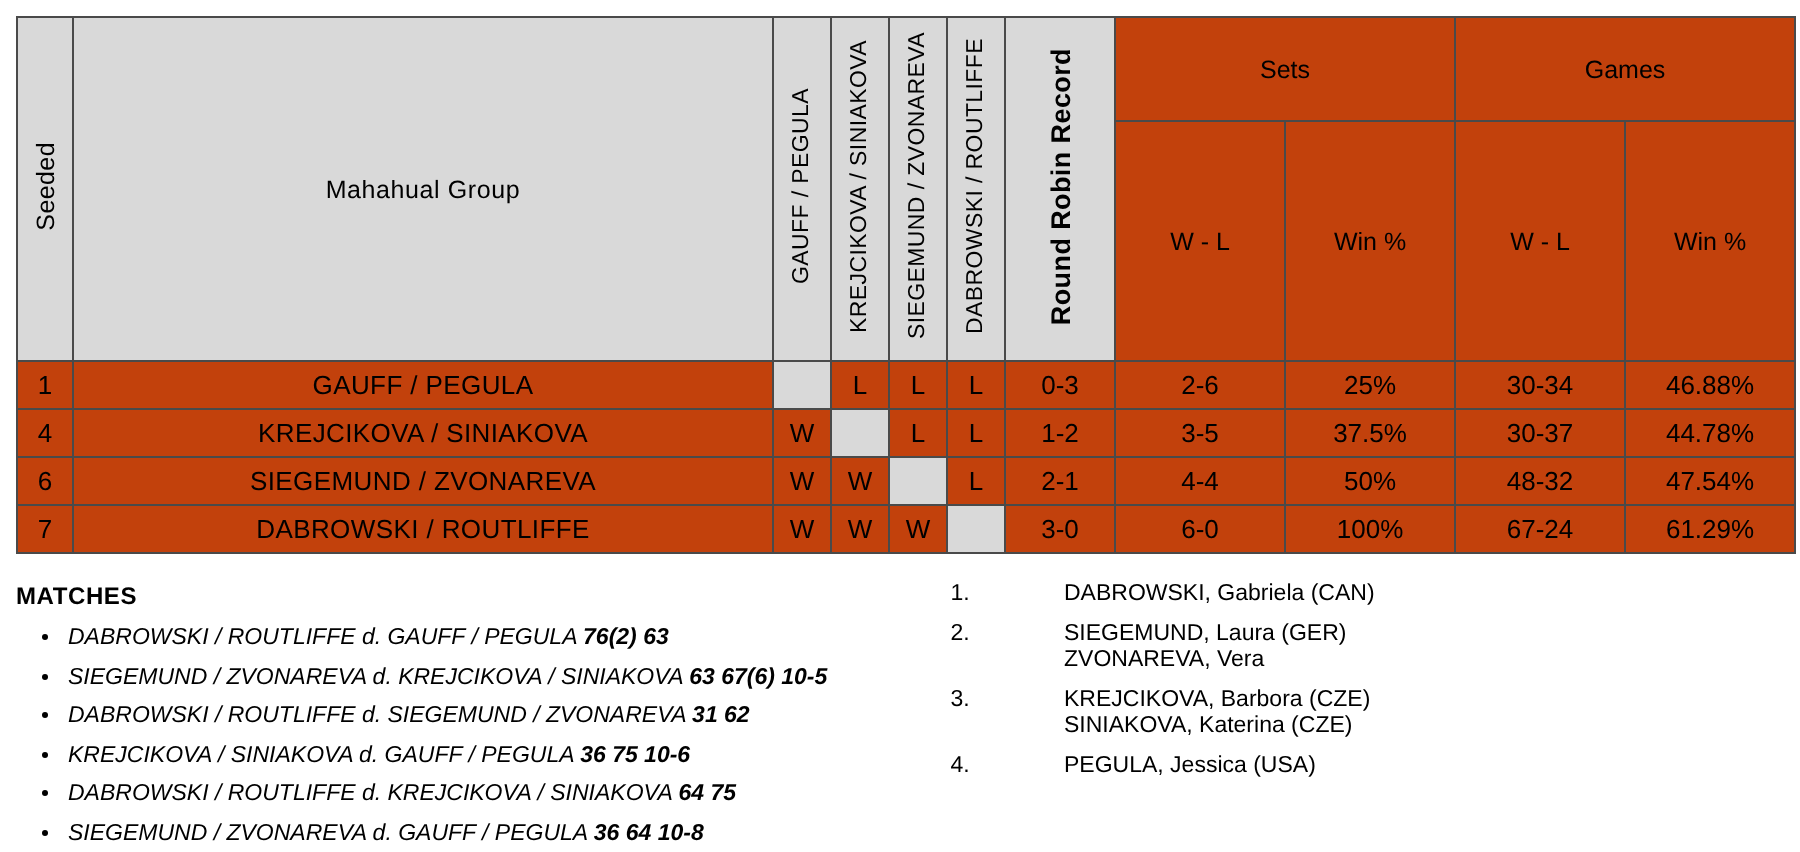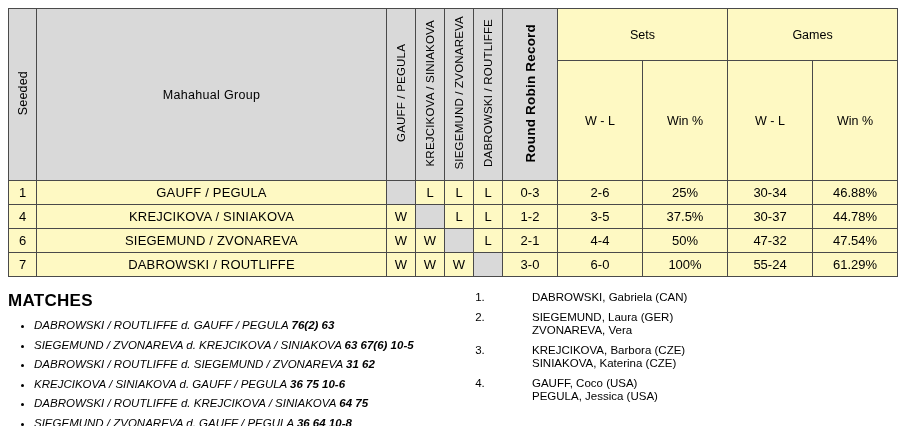--- a/index.html
+++ b/index.html
@@ -24,21 +24,21 @@
     margin: 8px 0 0 8px;
     width: 884px;
   }
   table.grp td, table.grp th {
     border: 1px solid #4a4a4a;
     padding: 0;
     font-weight: normal;
     font-size: 12.5px;
     text-align: center;
     vertical-align: middle;
-    background: #fef9c3;
+    background: #c2410c;
   }
   .shade { background: #d9d9d9 !important; }
 
   
   .vert {
     height: 172px;
   }
   .vert .vtext {
     writing-mode: vertical-rl;
     transform: rotate(180deg);
@@ -87,21 +87,21 @@
     top: 0;
     width: 450px;
   }
   .col-standings {
     position: absolute;
     left: 462px;
     top: 0;
     width: 420px;
   }
   .sec-title {
-    font-size: 17px;
+    font-size: 12px;
     font-weight: bold;
     letter-spacing: 0.3px;
     margin-bottom: 6px;
   }
   ul.matches {
     margin: 0;
     padding-left: 26px;
     list-style: disc;
   }
   ul.matches li {
@@ -203,35 +203,35 @@
       <tr class="datarow">
         <td class="seed">6</td>
         <td class="team">SIEGEMUND / ZVONAREVA</td>
         <td>W</td>
         <td>W</td>
         <td class="shade"></td>
         <td>L</td>
         <td>2-1</td>
         <td>4-4</td>
         <td>50%</td>
-        <td>47-32</td>
+        <td>48-32</td>
         <td>47.54%</td>
       </tr>
 
       <tr class="datarow">
         <td class="seed">7</td>
         <td class="team">DABROWSKI / ROUTLIFFE</td>
         <td>W</td>
         <td>W</td>
         <td>W</td>
         <td class="shade"></td>
         <td>3-0</td>
         <td>6-0</td>
         <td>100%</td>
-        <td>55-24</td>
+        <td>67-24</td>
         <td>61.29%</td>
       </tr>
     </tbody>
   </table>
 
   <div class="lower">
 
     <div class="col-matches">
       <div class="sec-title">MATCHES</div>
       <ul class="matches">
@@ -269,20 +269,19 @@
         </li>
         <li>
           <div>SIEGEMUND, Laura (GER)</div>
           <div>ZVONAREVA, Vera</div>
         </li>
         <li>
           <div>KREJCIKOVA, Barbora (CZE)</div>
           <div>SINIAKOVA, Katerina (CZE)</div>
         </li>
         <li>
-          <div>GAUFF, Coco (USA)</div>
           <div>PEGULA, Jessica (USA)</div>
         </li>
       </ol>
     </div>
 
   </div>
 </div>
 
 </body></html>

